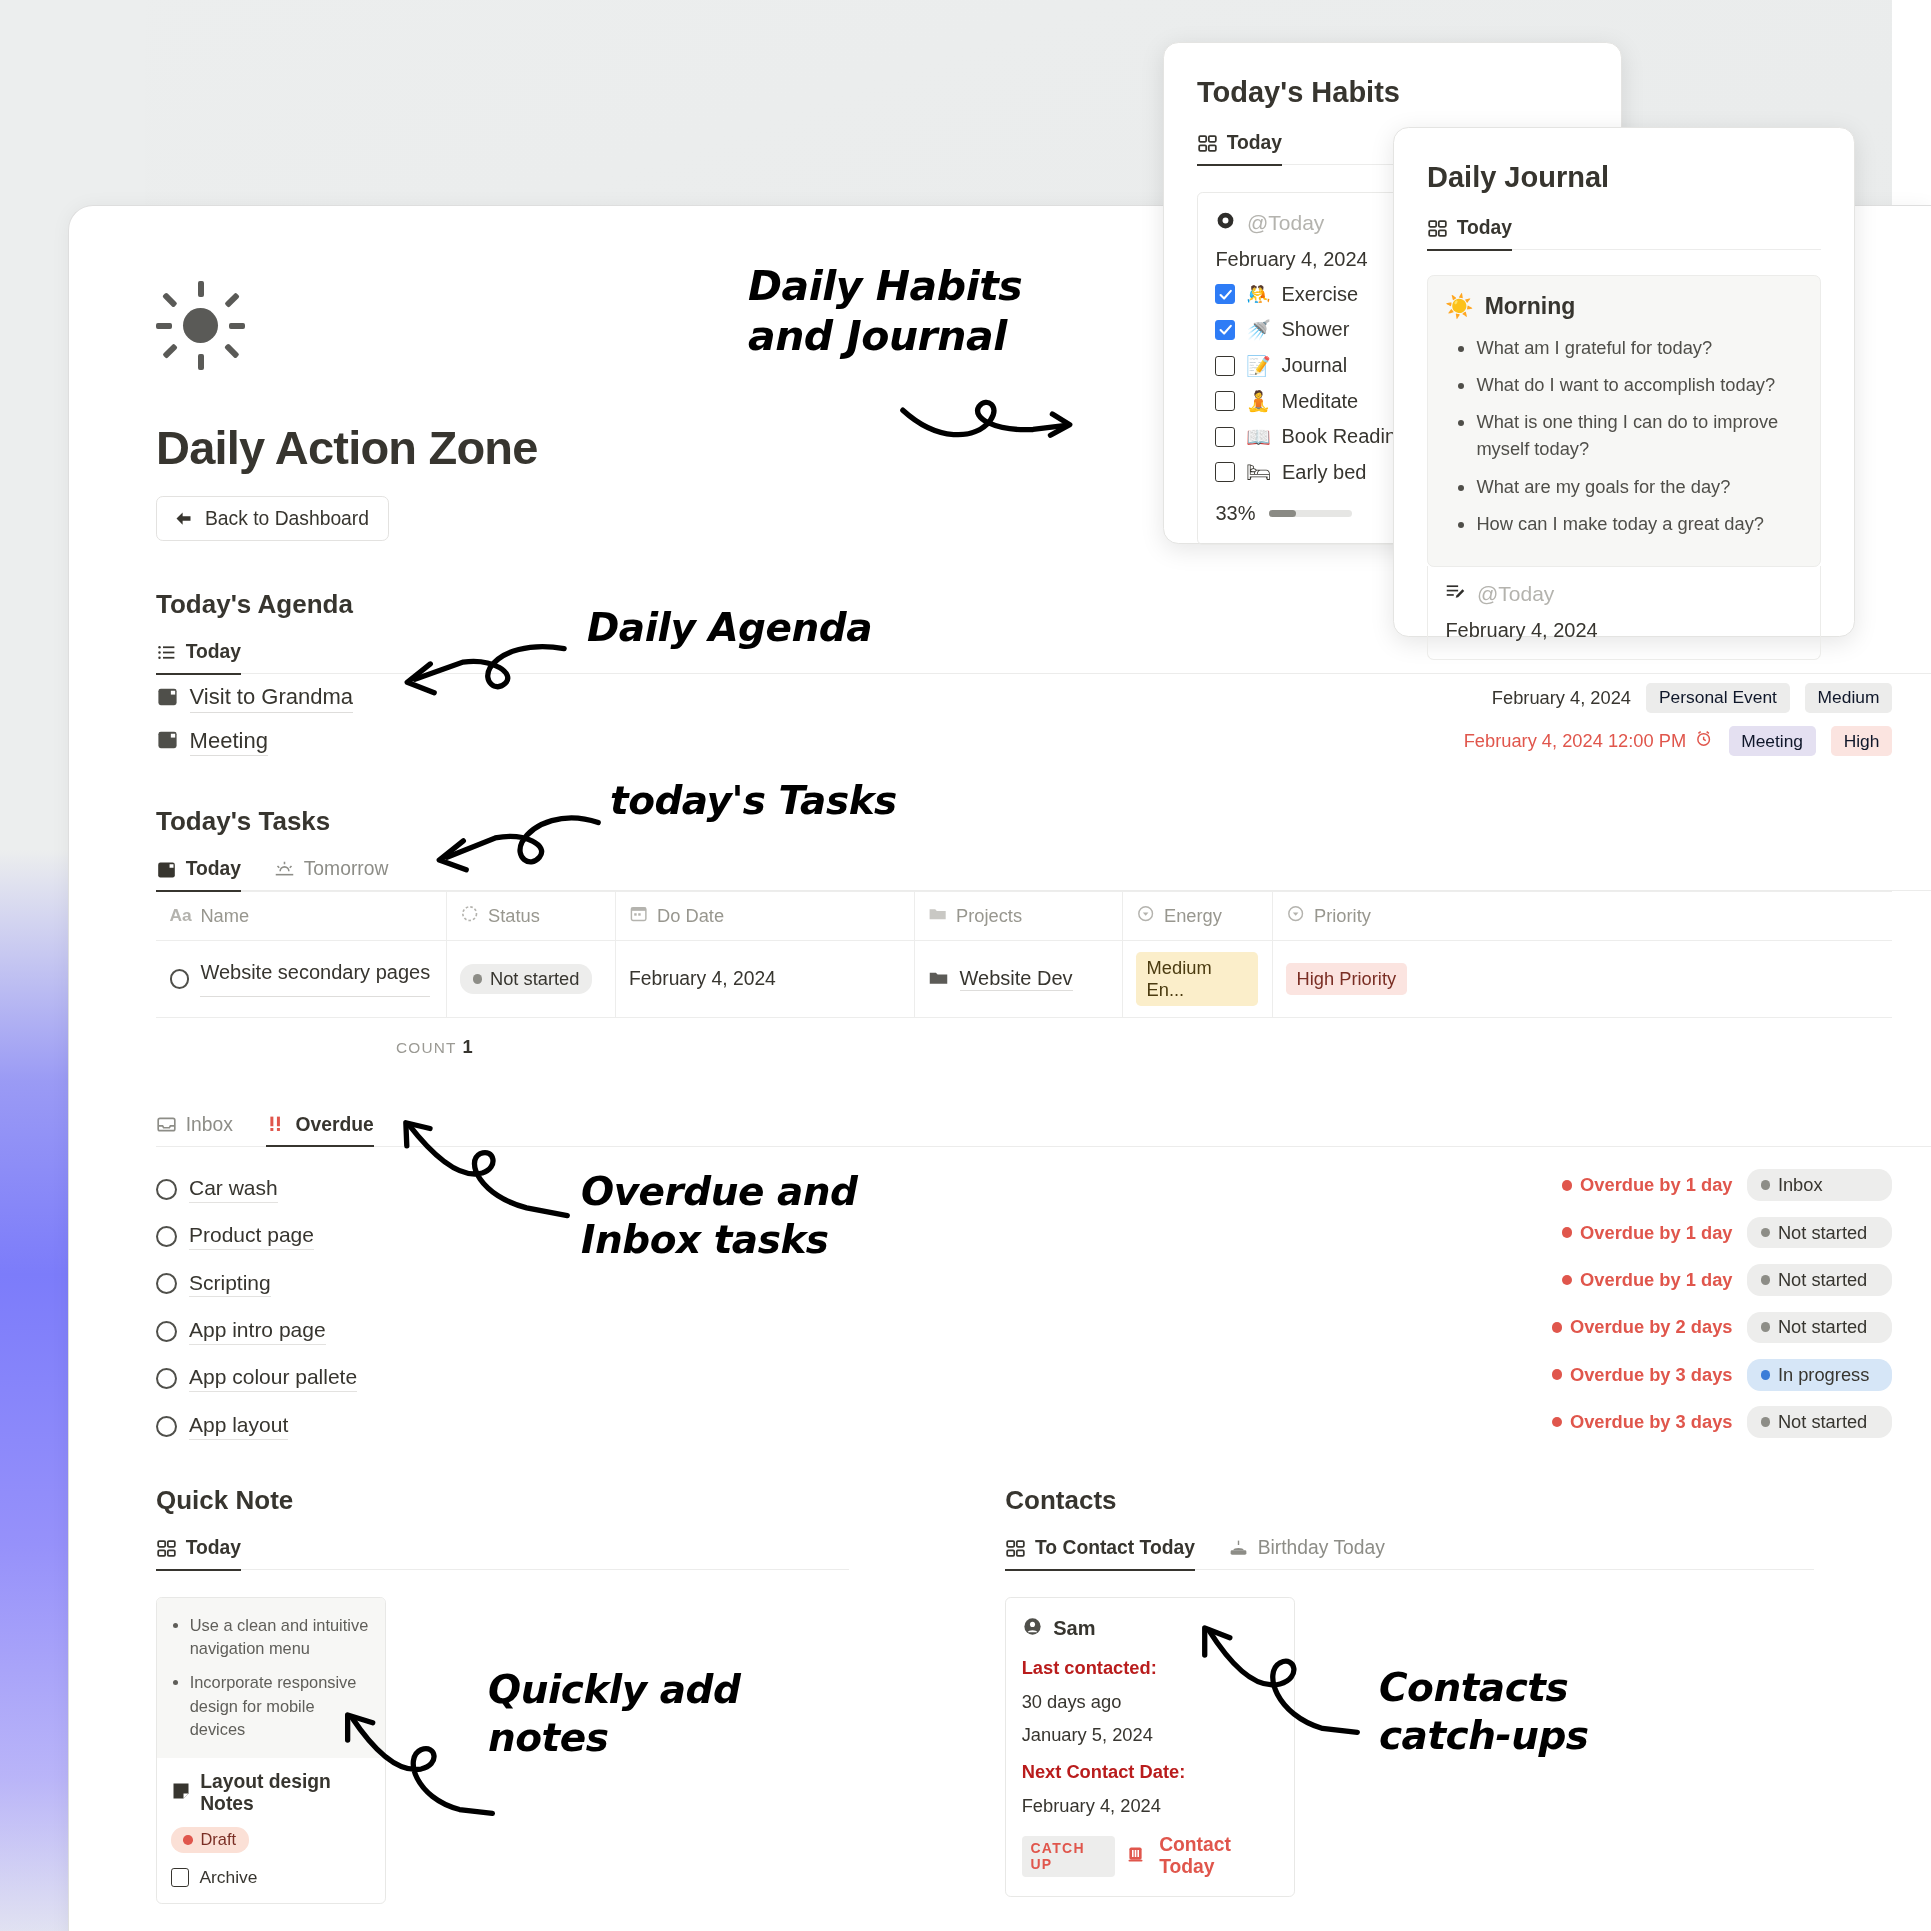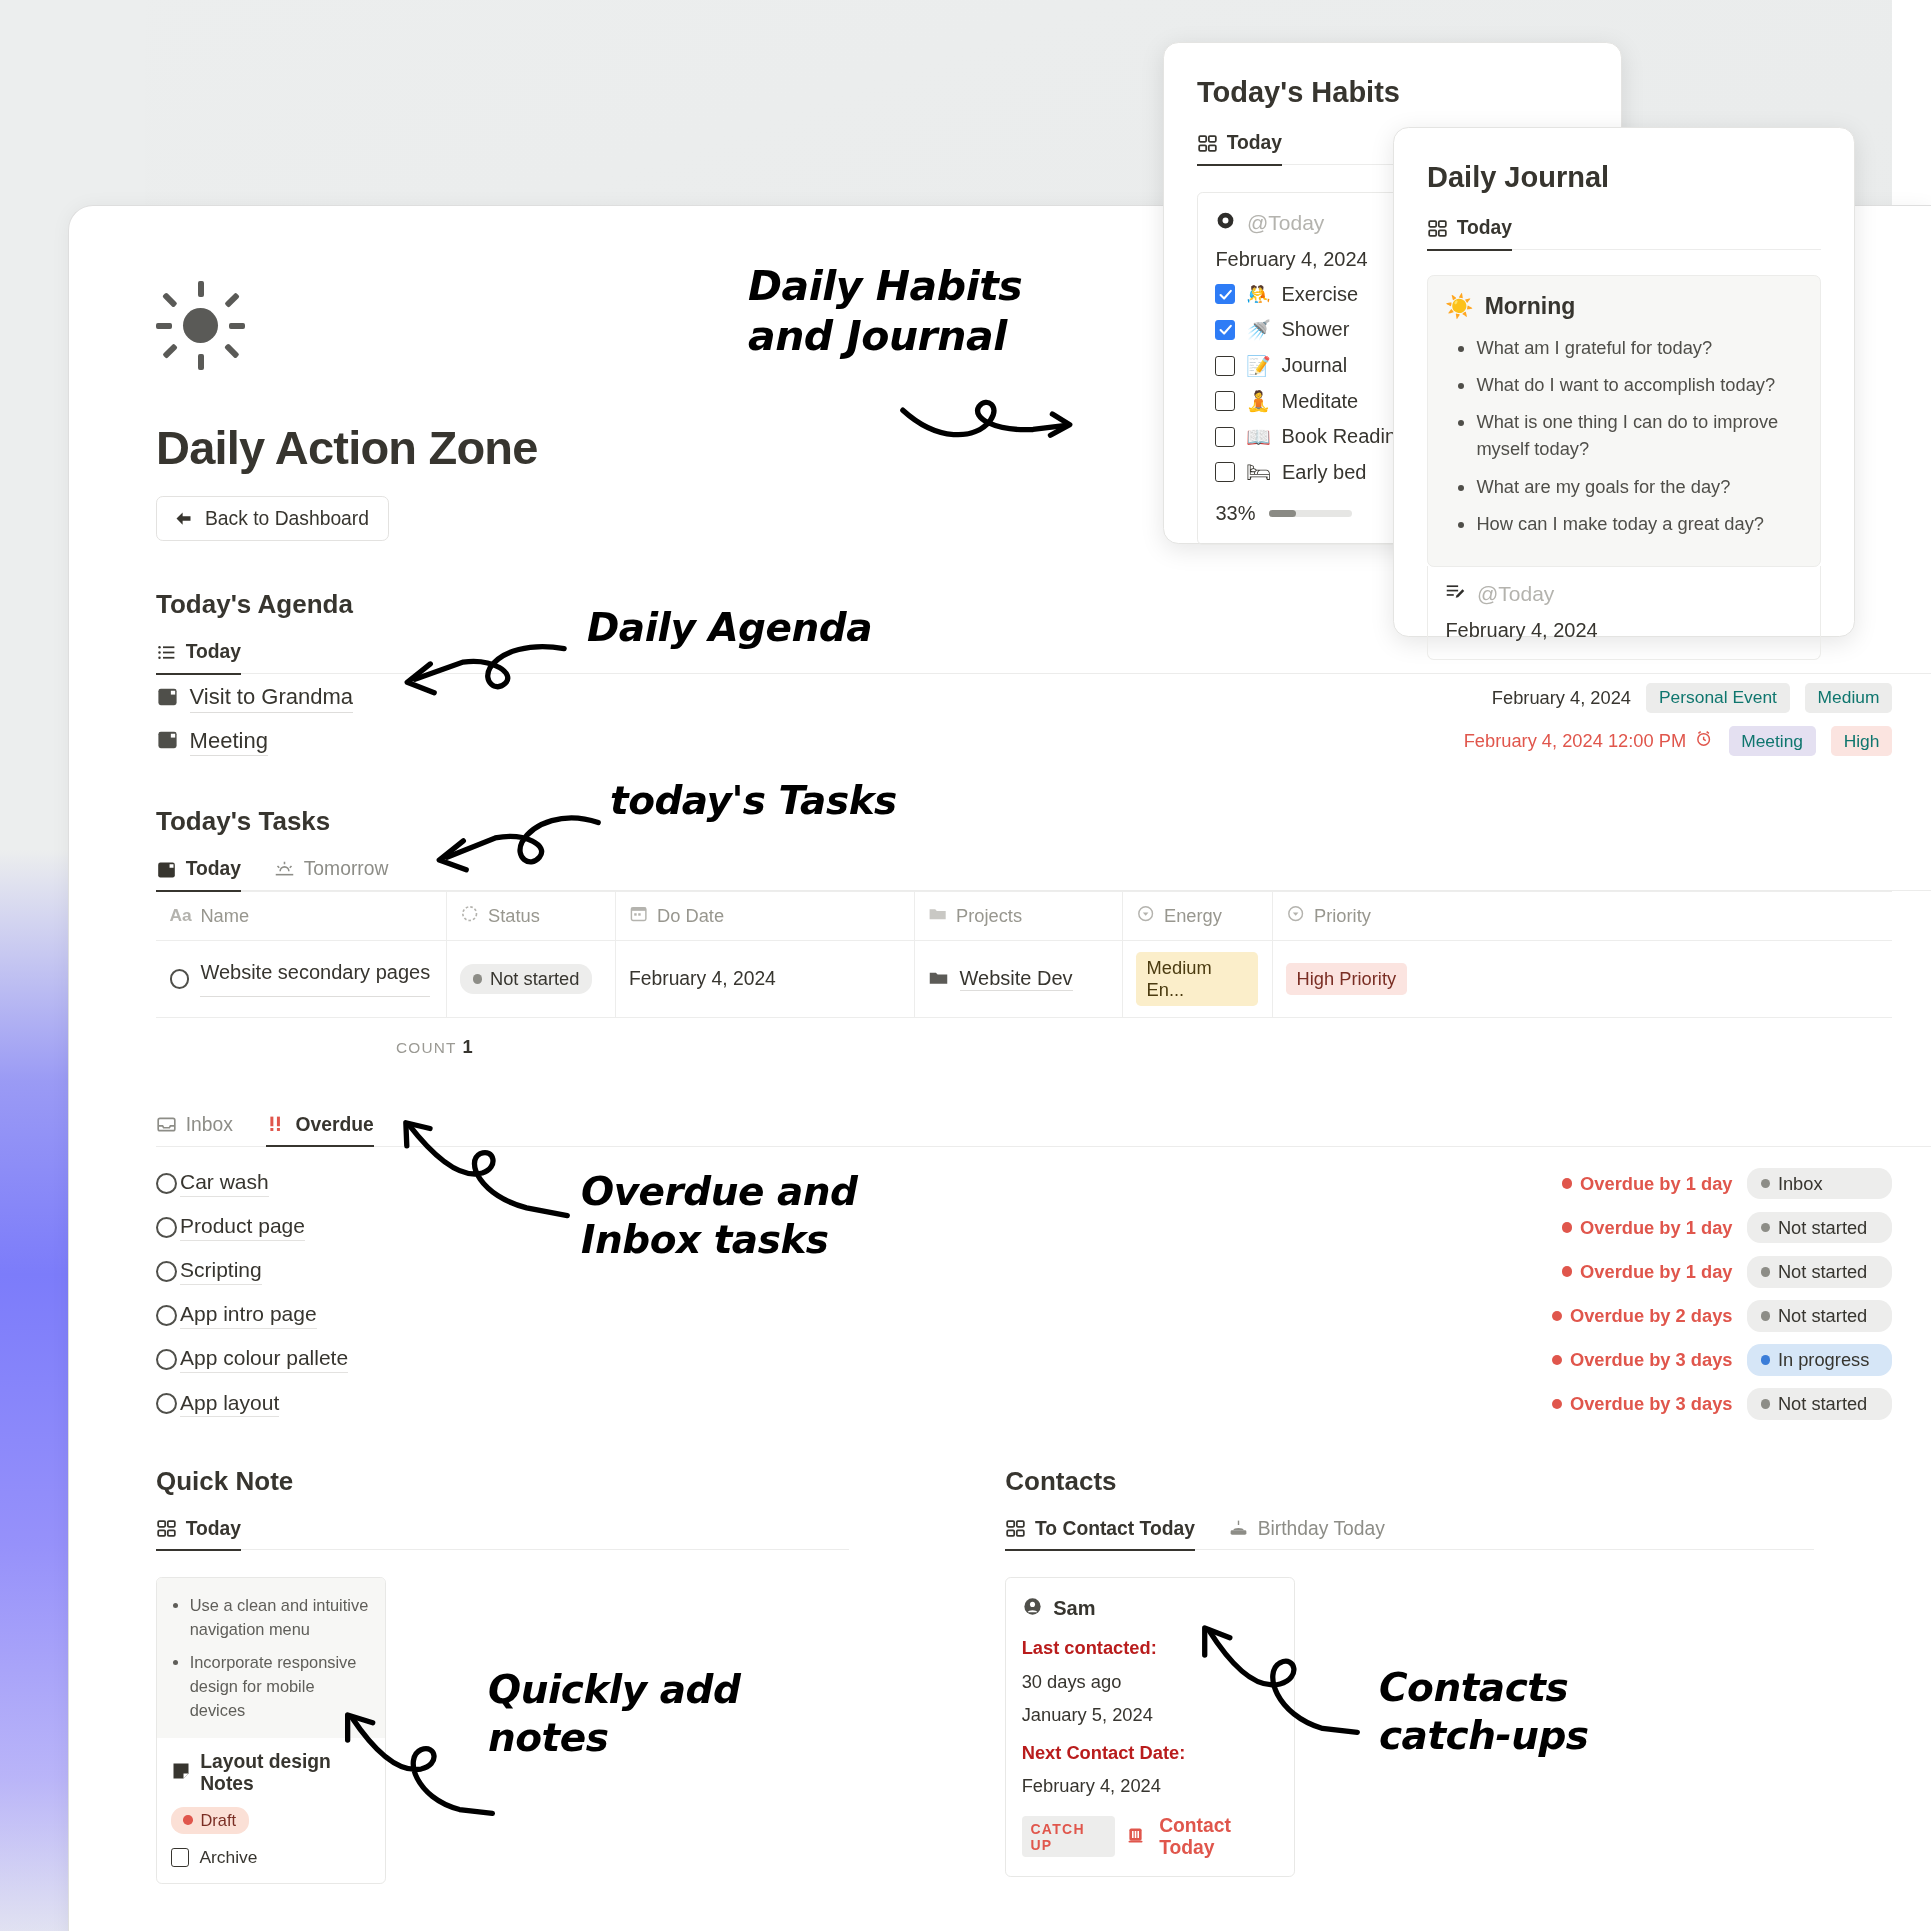--- a/index.html
+++ b/index.html
@@ -97,21 +97,21 @@
   .agenda-left { display: flex; align-items: center; gap: 10.6px; }
   .agenda-name {
     font-size: 22px; color: #37352f; font-weight: 500;
     border-bottom: 1.4px solid #dedddb; padding-bottom: 1.9px;
   }
   .agenda-right { display: flex; align-items: center; gap: 15.4px; }
   .a-date { font-size: 18.3px; color: #37352f; }
   .a-date.red { color: #e0564c; display: inline-flex; align-items: center; gap: 7.7px; }
   .pill {
     font-size: 17.4px; padding: 4.8px 12.6px; border-radius: 4.8px;
-    background: #ececeb; color: #0f766e; white-space: nowrap;
+    background: #ececeb; color: #0f172a; white-space: nowrap;
   }
   .pill.purple { background: #e4e0f1; }
   .pill.red { background: #fbe4e0; }
 
   
   table.tasks { width: calc(100% - 60px); margin-left: 21px; border-collapse: collapse; table-layout: fixed; }
   table.tasks th, table.tasks td {
     border-right: 1px solid #ededec; border-bottom: 1px solid #ededec;
     padding: 11.6px 13.5px; text-align: left; font-weight: normal;
   }
@@ -137,21 +137,21 @@
   .tag-yellow { background: #fbeeca; color: #4b3b10; border-radius: 4.8px; padding: 4.8px 10.6px; font-size: 18.3px; display: inline-block; }
   .tag-red { background: #fbe4e0; color: #7a2e24; border-radius: 4.8px; padding: 4.8px 10.6px; font-size: 18.3px; display: inline-block; }
   .count-row { margin: 17.4px 0 0 261px; font-size: 15.4px; color: #9b9a94; letter-spacing: 1.2px; }
   .count-row b { color: #37352f; font-size: 18.3px; letter-spacing: 0; margin-left: 5.8px; }
 
   
   .od-row {
     display: flex; align-items: center; justify-content: space-between;
     margin: 0 39px 0 21px; padding: 7.7px 0 4.8px 0;
   }
-  .od-left { display: flex; align-items: center; gap: 3px; }
+  .od-left { display: flex; align-items: center; gap: 12px; margin-top: 8px; }
   .circ { width: 21px; height: 21px; border: 2.4px solid #4f4f4a; border-radius: 50%; flex: none; }
   .od-name { font-size: 21px; color: #37352f; font-weight: 500; border-bottom: 1.4px solid #e3e2e0; padding-bottom: 1.9px; }
   .od-right { display: flex; align-items: center; gap: 14.5px; }
   .od-flag { display: inline-flex; align-items: center; gap: 7.7px; color: #e0564c; font-size: 18.3px; font-weight: 600; }
   .od-flag .rdot { width: 10.6px; height: 10.6px; border-radius: 50%; background: #e0564c; }
   .od-status { display: inline-flex; align-items: center; gap: 7.7px; background: #ededec; border-radius: 13.5px; padding: 4.8px 13.5px; font-size: 18.3px; color: #37352f; min-width: 145px; }
   .od-status.blue { background: #d6e6f7; }
 
   
   .two-col { display: flex; gap: 0; }

